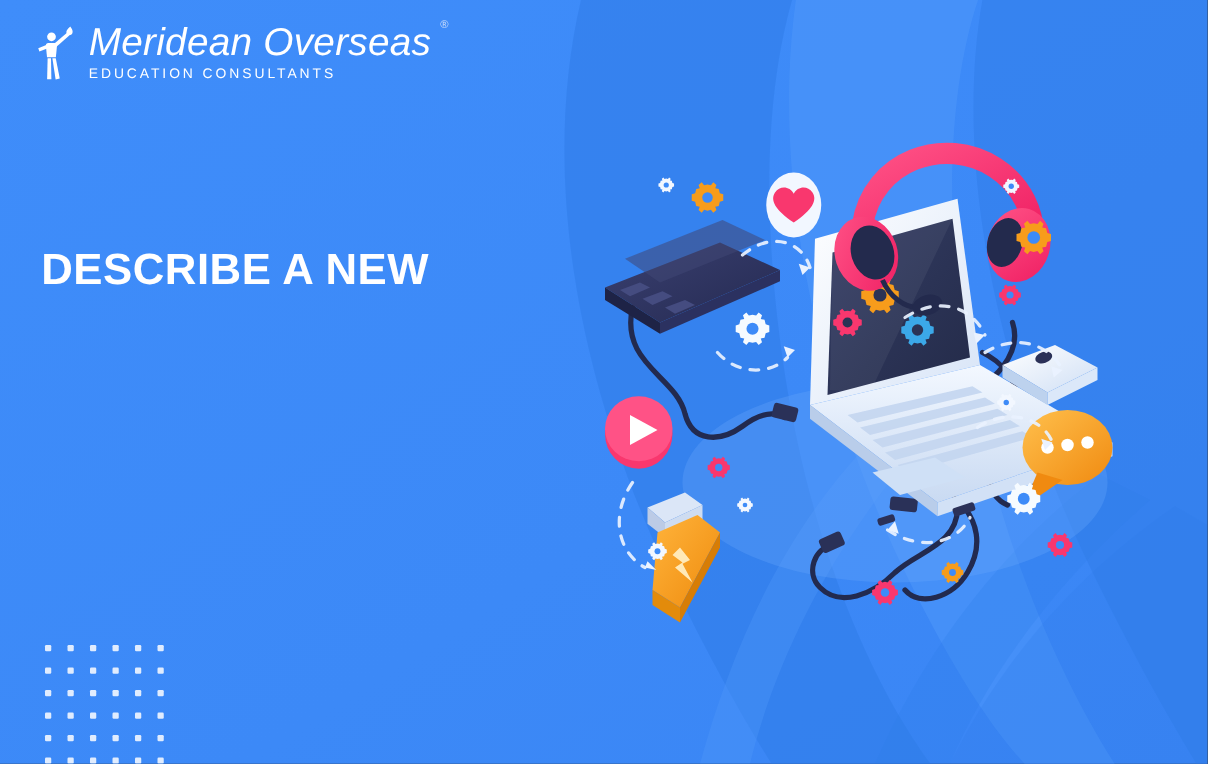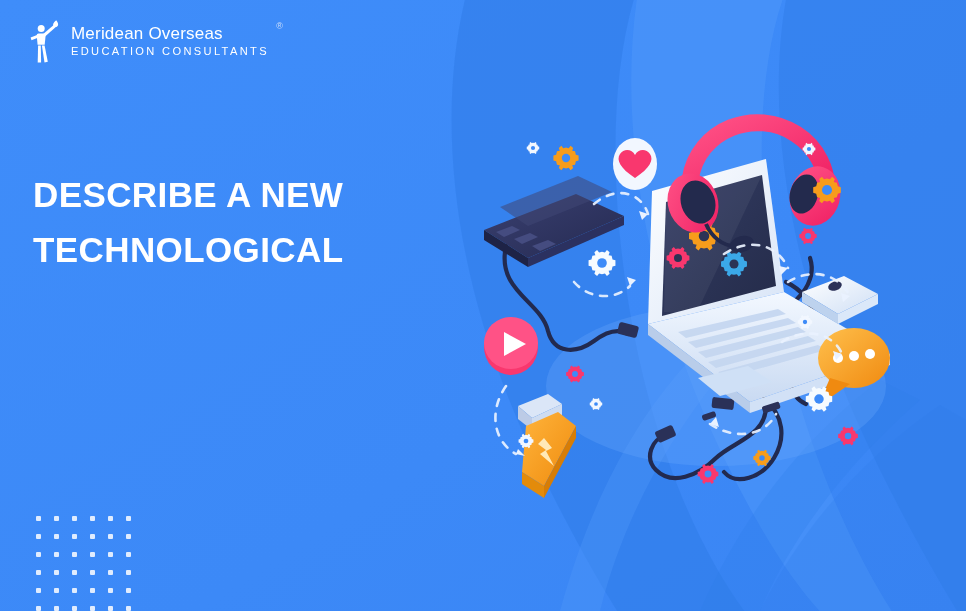--- a/index.html
+++ b/index.html
@@ -33,36 +33,36 @@
   }
 
   
   .logo {
     position:absolute; left:28px; top:18px;
     display:flex; align-items:center; gap:9px;
   }
   .logo-mark { width:34px; height:46px; flex:0 0 auto; }
   .logo-text { position:relative; padding-right:14px; }
   .logo-name {
-    color:#ffffff; font-size:17px; letter-spacing:.2px;
-    font-weight:400; line-height:1.04; white-space:nowrap;
+    color:#ffffff; font-size:31px; letter-spacing:.2px;
+    font-weight:400; line-height:1.04; white-space:nowrap;font-style:italic;
   }
   .logo-reg {
     position:absolute; right:0; top:-3px;
     color:#cddffb; font-size:9px; line-height:1;
   }
   .logo-sub {
     color:#ffffff; font-size:11.1px; letter-spacing:2.35px;
     line-height:1.1; margin-top:3px; white-space:nowrap;
     font-weight:400;
   }
 
   
   .headline {
-    position:absolute; left:33px; top:167px;
+    position:absolute; left:33px; top:188px;
     width:470px;
     color:#ffffff;
     font-size:35px;
     font-weight:bold;
     line-height:55px;
     letter-spacing:.4px;
     text-transform:uppercase;
   }
   .headline .ln { display:block; }
 
@@ -159,21 +159,20 @@
     </svg>
     <div class="logo-text">
       <div class="logo-name">Meridean Overseas</div>
       <span class="logo-reg">®</span>
       <div class="logo-sub">EDUCATION CONSULTANTS</div>
     </div>
   </div>
 
   <h1 class="headline">
     <span class="ln">DESCRIBE A NEW</span>
-    <span class="ln">TECHNOLOGICAL</span>
   </h1>
 
   <div class="illustration">
   <svg viewBox="0 0 500 430">
     <defs>
       <linearGradient id="scr" x1="0" y1="0" x2="1" y2="1">
         <stop offset="0%" stop-color="#353e66"></stop>
             <stop offset="55%" stop-color="#2b3355"></stop>
         <stop offset="100%" stop-color="#242b49"></stop>
       </linearGradient>

